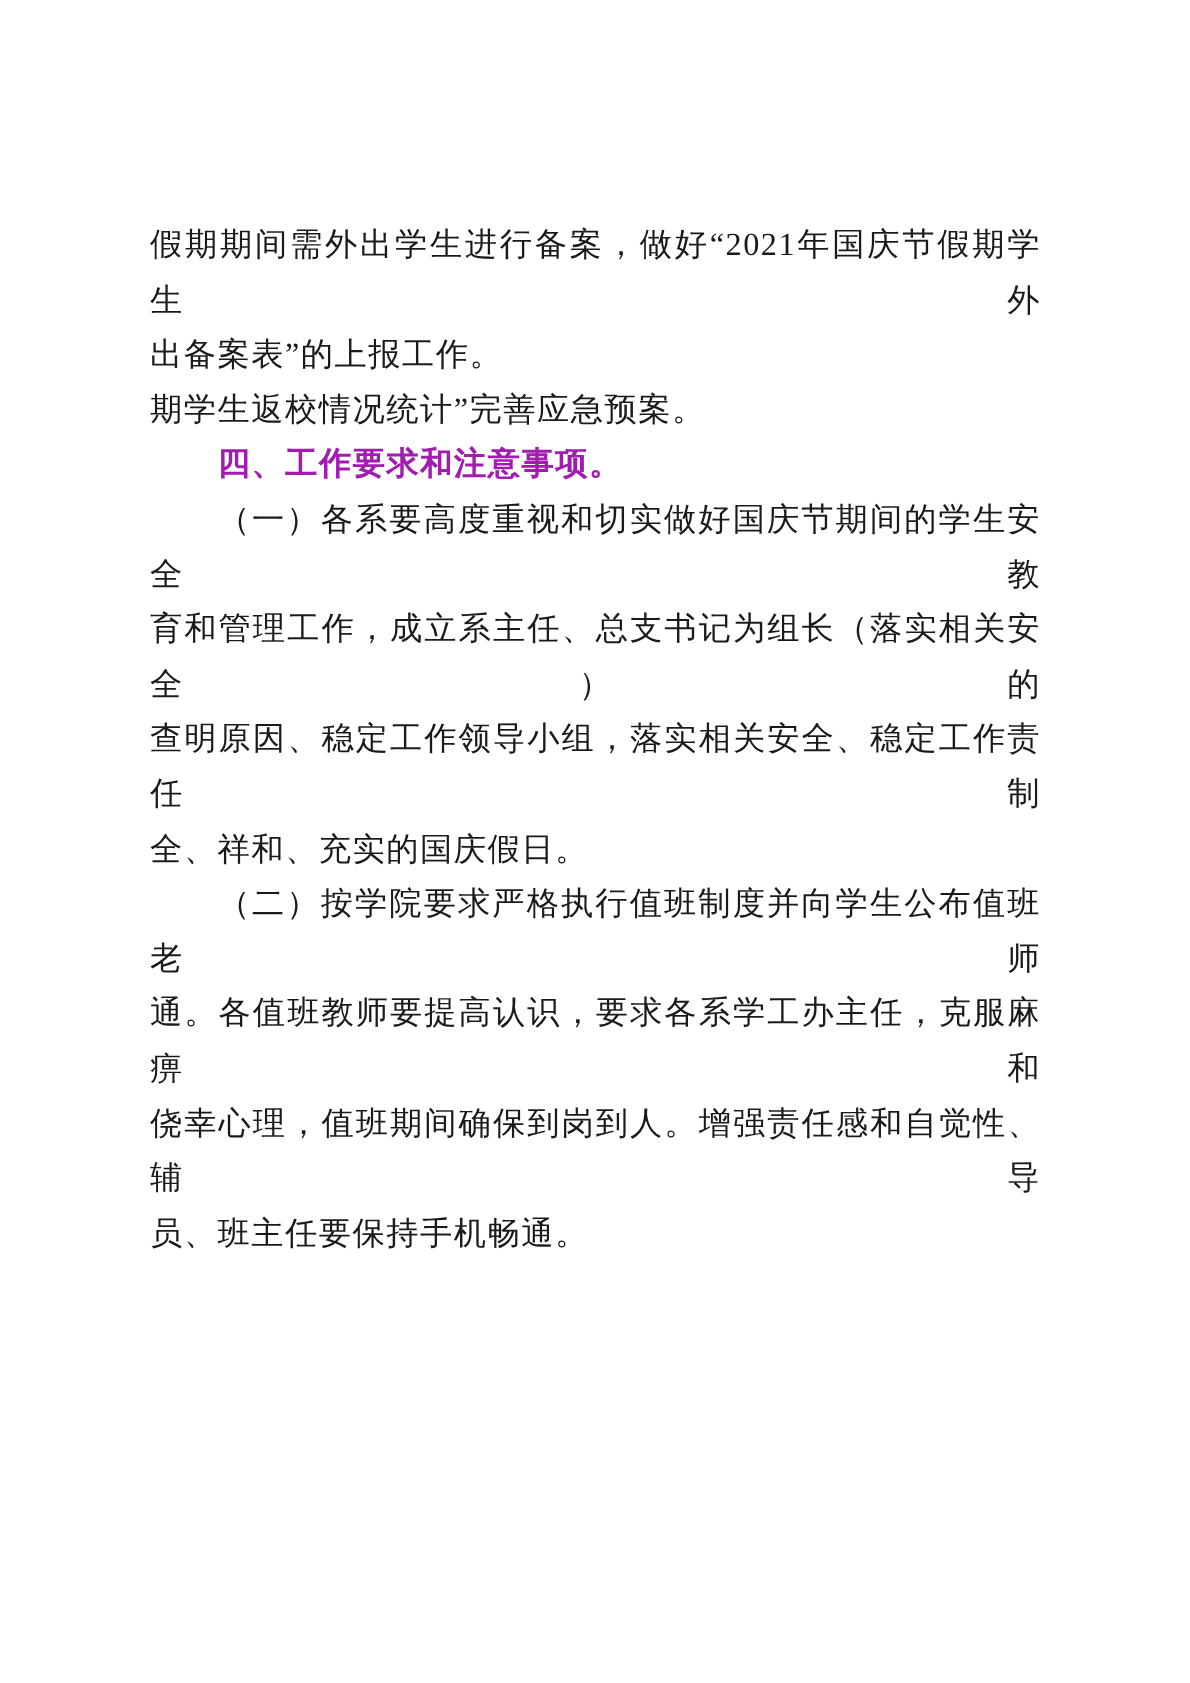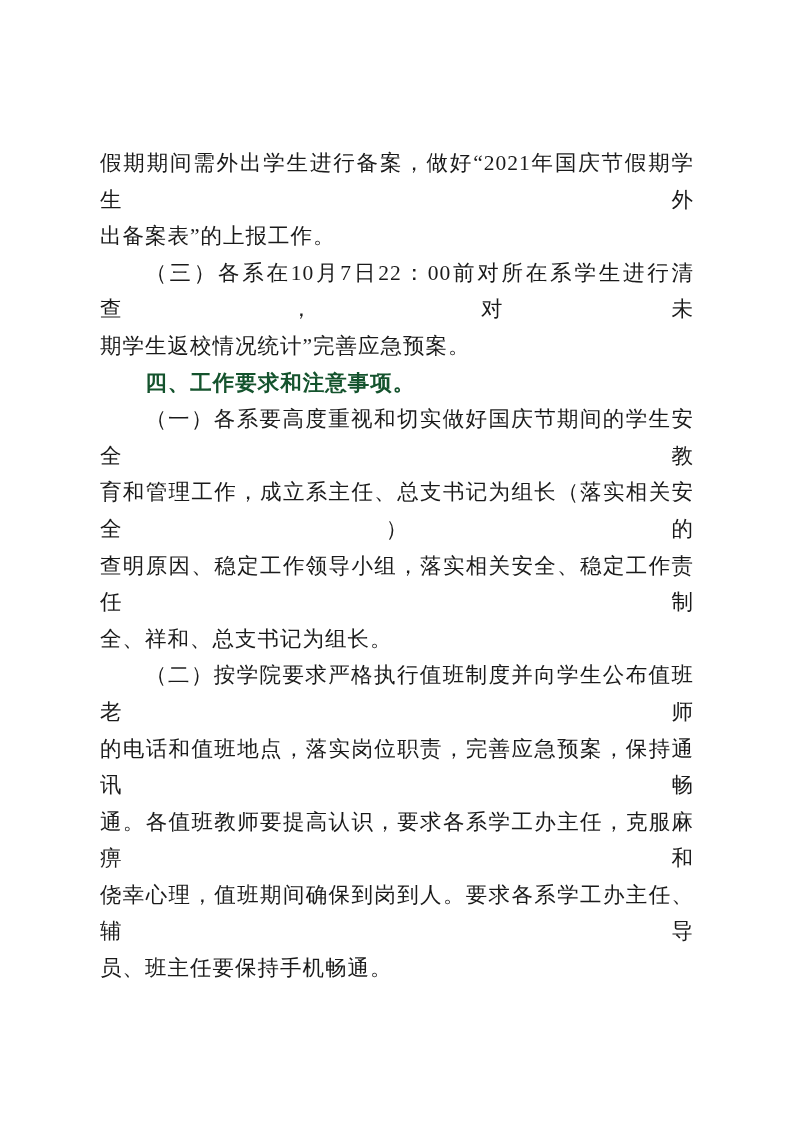--- a/index.html
+++ b/index.html
@@ -33,37 +33,35 @@
   }
   .line.end {
     text-align-last: left;
   }
   .line.indent {
     text-indent: 2.1em;
   }
   .line.heading {
     font-family: Liberation Sans, sans-serif;
     font-weight: 700;
-    color: #14532d;
+    color: #a21caf;
   }
 </style>
 </head>
 <body>
 
 <div class="page">
   <div class="text-block">
     <div class="line fill">假期期间需外出学生进行备案，做好“2021年国庆节假期学生外</div>
     <div class="line end">出备案表”的上报工作。</div>
-    <div class="line fill indent">（三）各系在10月7日22：00前对所在系学生进行清查，对未</div>
     <div class="line end">期学生返校情况统计”完善应急预案。</div>
     <div class="line end indent heading">四、工作要求和注意事项。</div>
     <div class="line fill indent">（一）各系要高度重视和切实做好国庆节期间的学生安全教</div>
     <div class="line fill">育和管理工作，成立系主任、总支书记为组长（落实相关安全）的</div>
     <div class="line fill">查明原因、稳定工作领导小组，落实相关安全、稳定工作责任制</div>
-    <div class="line end">全、祥和、总支书记为组长。</div>
+    <div class="line end">全、祥和、充实的国庆假日。</div>
     <div class="line fill indent">（二）按学院要求严格执行值班制度并向学生公布值班老师</div>
-    <div class="line fill">的电话和值班地点，落实岗位职责，完善应急预案，保持通讯畅</div>
     <div class="line fill">通。各值班教师要提高认识，要求各系学工办主任，克服麻痹和</div>
-    <div class="line fill">侥幸心理，值班期间确保到岗到人。要求各系学工办主任、辅导</div>
+    <div class="line fill">侥幸心理，值班期间确保到岗到人。增强责任感和自觉性、辅导</div>
     <div class="line end">员、班主任要保持手机畅通。</div>
 
   </div>
 </div>
 
 </body></html>

